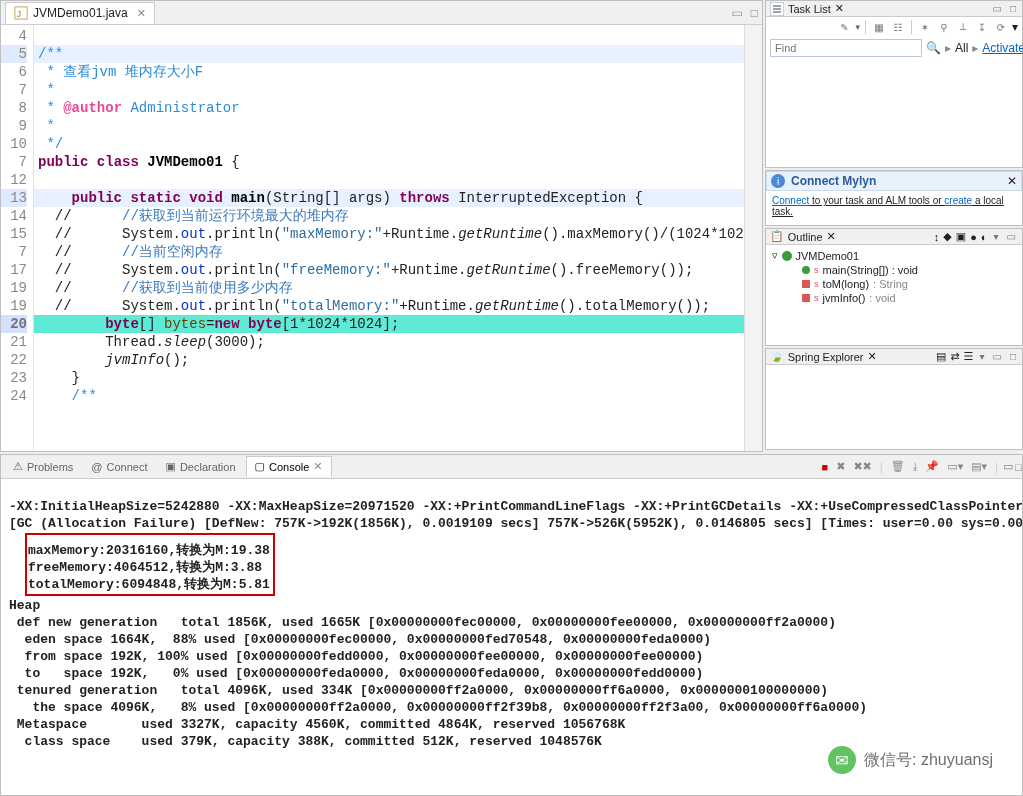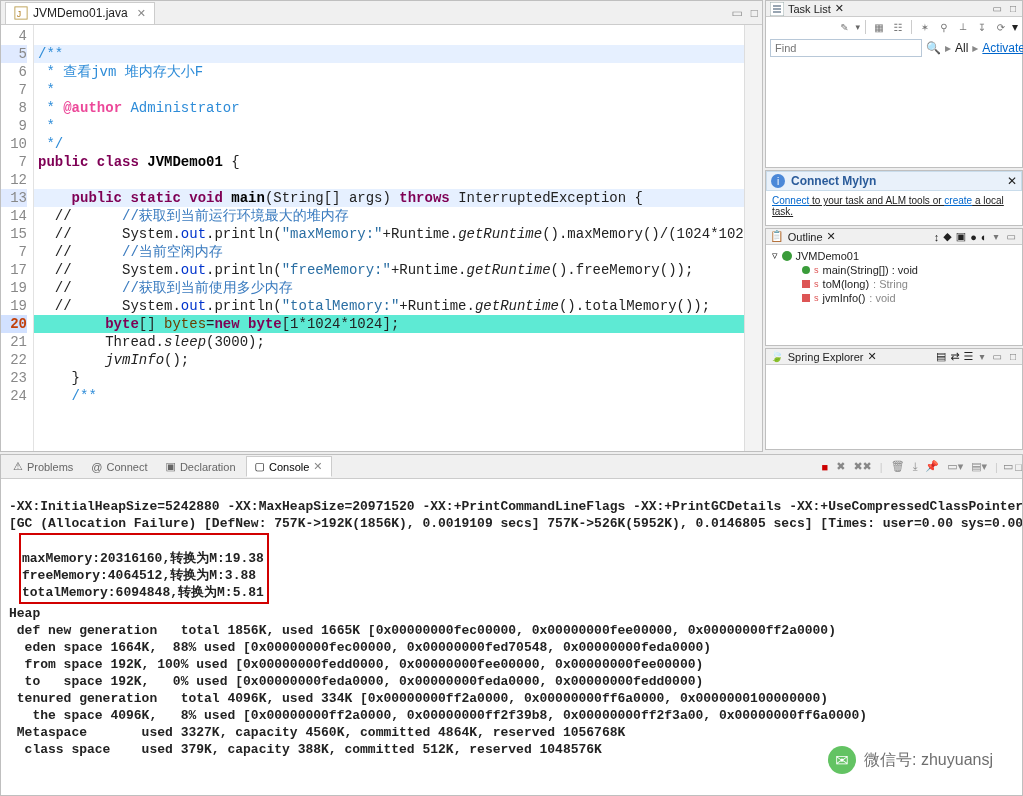--- a/index.html
+++ b/index.html
@@ -11,21 +11,21 @@
 .tabbar { display: flex; align-items: center; background: #f0f0f0; border-bottom: 1px solid #ccc; height: 24px; padding-left: 4px; }
 .tab { display: flex; align-items: center; background: #fff; border: 1px solid #ccc; border-bottom: none; padding: 2px 8px; font-size: 12px; height: 22px; gap: 5px; }
 .tab .ico { width: 14px; height: 14px; display: inline-block; }
 .tab .close { color: #888; font-size: 11px; margin-left: 4px; }
 .tabbar .spacer { flex: 1; }
 .tabbar .ctl { color: #888; font-size: 12px; padding: 0 4px; }
 .editor-body { flex: 1; display: flex; font-family: Consolas, "Courier New", monospace; font-size: 14px; line-height: 18px; overflow: hidden; }
 .gutter { width: 33px; background: #fff; color: #888; text-align: right; padding-right: 6px; padding-top: 2px; border-right: 1px solid #e2e2e2; user-select:none;}
 .gutter .ln { height: 18px; }
 .gutter .hl { background: #e0eaff; }
-.gutter .cur { background: #d2e1ff; font-weight:bold; color:#c2410c;}
+.gutter .cur { background: #d2e1ff; font-weight:bold; color:#737373;}
 .code { flex: 1; padding-top: 2px; overflow: hidden; white-space: pre; }
 .code .line { height: 18px; padding-left: 4px; }
 .code .line.hl { background: #e6f0ff; }
 .code .line.cur { background: #5eead4; }
 .comment { color: #2e8cd8; }
 .comment-dark { color: #3a7bbf; }
 .kw { color: #7f0055; font-weight: bold; }
 .str { color: #2a6ea3; }
 .ann { color: #ec4899; font-weight: bold; }
 .type { color: #000; font-weight: bold; }
@@ -54,21 +54,21 @@
 .spring-body { flex:1; }
 
 .bottom { flex:1; display:flex; flex-direction:column; border:1px solid #bfbfbf; background:#fff; margin-top:2px;}
 .bottom-tabs { display:flex; align-items:center; height:24px; background:#f0f0f0; border-bottom:1px solid #ccc; font-size:11px; padding-left:4px; gap:2px;}
 .bottom-tabs .btab { padding:3px 8px; color:#666; display:flex; align-items:center; gap:4px;}
 .bottom-tabs .btab.active { background:#fff; border:1px solid #ccc; border-bottom-color:#fff; color:#000;}
 .bottom-tabs .spacer{flex:1;}
 .bottom-tabs .toolico { font-size:11px; color:#888; padding:0 3px;}
 .terminated { padding:2px 8px; font-size:11px; color:#666; }
 .console { flex:1; font-family: Consolas, "Courier New", monospace; font-size:13px; padding:2px 8px; line-height:17px; white-space:pre; font-weight:bold; overflow:hidden;}
-.redbox { border:2px solid #d10000; display:inline-block; padding:15px 3px 1px 1px; margin:1px 10px;}
+.redbox { border:2px solid #d10000; display:inline-block; padding:7px 3px 1px 1px; margin:1px 16px;}
 .watermark { position:absolute; right:30px; bottom:22px; color:#555; font-size:16px; display:flex; align-items:center; gap:8px; opacity:0.85;}
 .watermark .wx { width:28px; height:28px; border-radius:50%; background:#48b948; color:#fff; font-size:16px; display:inline-flex; align-items:center; justify-content:center;}
 .svg-ico{vertical-align:middle;}
 </style>
 </head>
 <body>
 
 <div class="workbench">
   <div class="top">
 

